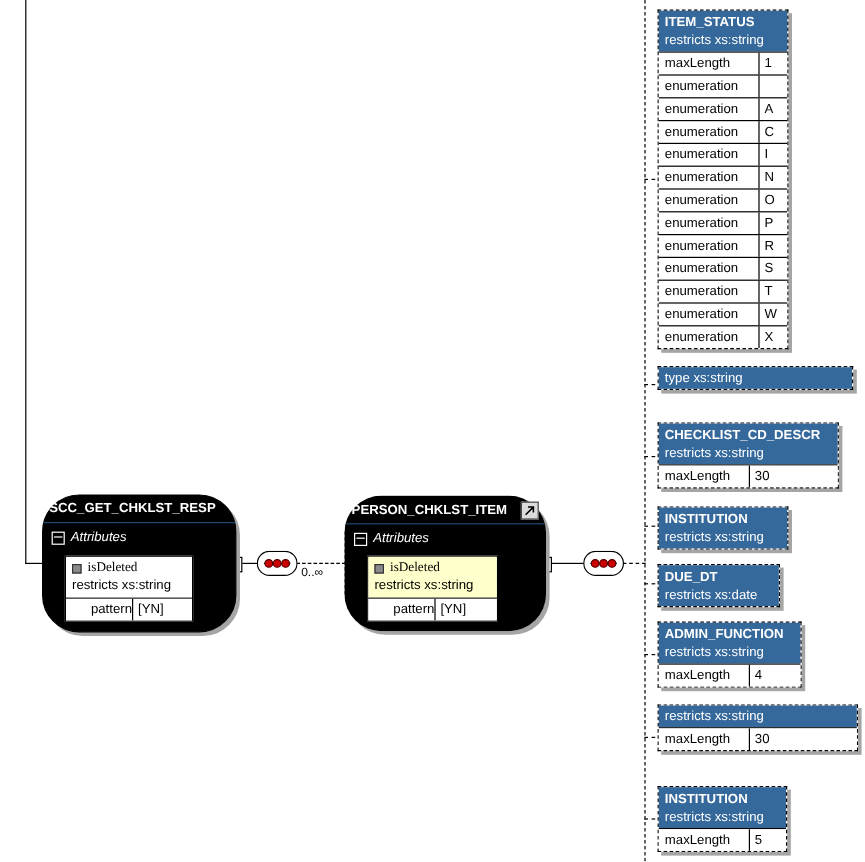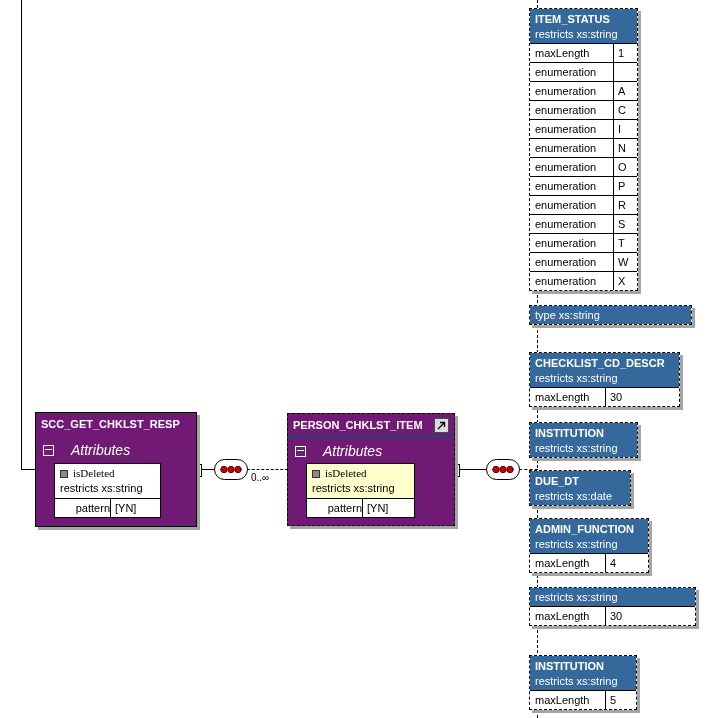--- a/index.html
+++ b/index.html
@@ -24,49 +24,49 @@
   
   .conn-minus{position:absolute;width:11px;height:11px;background:#fff;border:1px solid #000;}
   .conn-minus::after{content:"";position:absolute;left:2px;right:2px;top:4px;border-top:1px solid #000;}
   #minus-scc{left:189px;top:464px;}
   #minus-person{left:447px;top:464px;}
   .seq{position:absolute;width:34px;height:21px;}
   #seq-1{left:214px;top:459px;}
   #seq-2{left:486px;top:459px;}
   #card-label{position:absolute;left:251px;top:473px;font-size:10px;line-height:10px;}
   
-  .element{position:absolute;left:529px;background:#fff;border:1px dashed #000;
+  .element{position:absolute;left:548px;background:#fff;border:1px dashed #000;
            box-shadow:3px 3px 0 #a5a5a5;}
   .re-0{top:8px;width:107px;}
   .re-1{top:305px;width:161px;}
   .re-2{top:352px;width:149px;}
   .re-3{top:422px;width:107px;}
   .re-4{top:470px;width:100px;}
   .re-5{top:518px;width:118px;}
   .re-6{top:587px;width:165px;}
   .re-7{top:655px;width:106px;}
   .el-header{background:#35689B;color:#fff;padding:2px 5px 1px 5px;}
   .el-title{font-size:11px;font-weight:bold;line-height:16px;white-space:nowrap;}
   .el-subtitle{font-size:11px;line-height:15px;white-space:nowrap;}
   .el-facets{border-top:1px solid #000;}
   .el-facets:empty{display:none;}
   .facet-row{display:flex;font-size:11px;line-height:18px;background:#fff;}
   .facet-row + .facet-row{border-top:1px solid #000;}
   .facet-name{flex:none;width:70px;padding-left:5px;}
   .wide-label .facet-name{width:78px;}
   .facet-value{flex:1;border-left:1px solid #000;padding-left:4px;min-height:18px;}
   
-  .main-el{position:absolute;background:#701a75;box-shadow:3px 3px 0 #a5a5a5;}
+  .main-el{position:absolute;background:#000000;box-shadow:3px 3px 0 #a5a5a5;border-radius:31px;}
   #scc-box{left:35px;top:412px;width:160px;height:113px;border:1px solid #000;}
   #person-box{left:287px;top:413px;width:166px;height:111px;border:1px dashed #000;}
   .main-title{height:20px;padding:1px 5px;border-bottom:1px solid #1f4a73;
               display:flex;align-items:center;justify-content:space-between;
               color:#fff;font-size:11px;font-weight:bold;white-space:nowrap;}
-  .attr-line{padding:6px 6px 0 7px;display:flex;align-items:center;gap:17px;
-             color:#fff;font-size:14px;font-style:italic;}
+  .attr-line{padding:6px 6px 0 7px;display:flex;align-items:flex-end;gap:5px;
+             color:#fff;font-size:11px;font-style:italic;}
   .collapse-icon{flex:none;width:9px;height:9px;border:1px solid #fff;position:relative;}
   .collapse-icon::after{content:"";position:absolute;left:1px;right:1px;top:3px;border-top:1px solid #fff;}
   .attr-box{position:absolute;left:18px;width:105px;background:#fff;border:1px solid #000;font-size:11px;}
   #scc-box .attr-box{top:50px;}
   #person-box .attr-box{top:49px;width:107px;}
   .attr-name-row{display:flex;align-items:center;padding:2px 5px 0 5px;line-height:15px;font-family:Liberation Serif, serif;}
   .attr-icon{flex:none;width:6px;height:6px;background:#8a8a8a;border:1px solid #333;margin-right:5px;}
   .attr-restrict{padding:0 5px 2px 5px;line-height:15px;white-space:nowrap;}
   .attr-facets{border-top:1px solid #000;}
   .attr-facets .facet-name{width:50px;text-align:right;}

